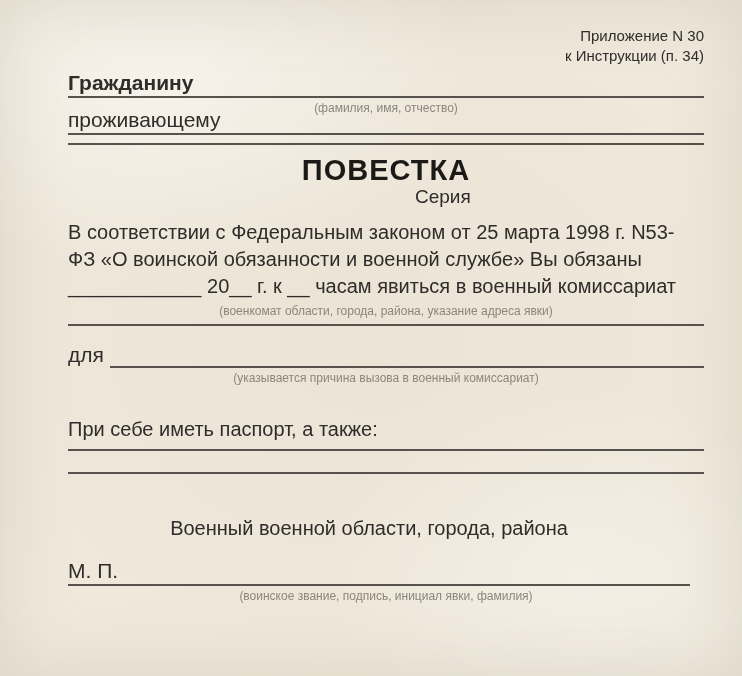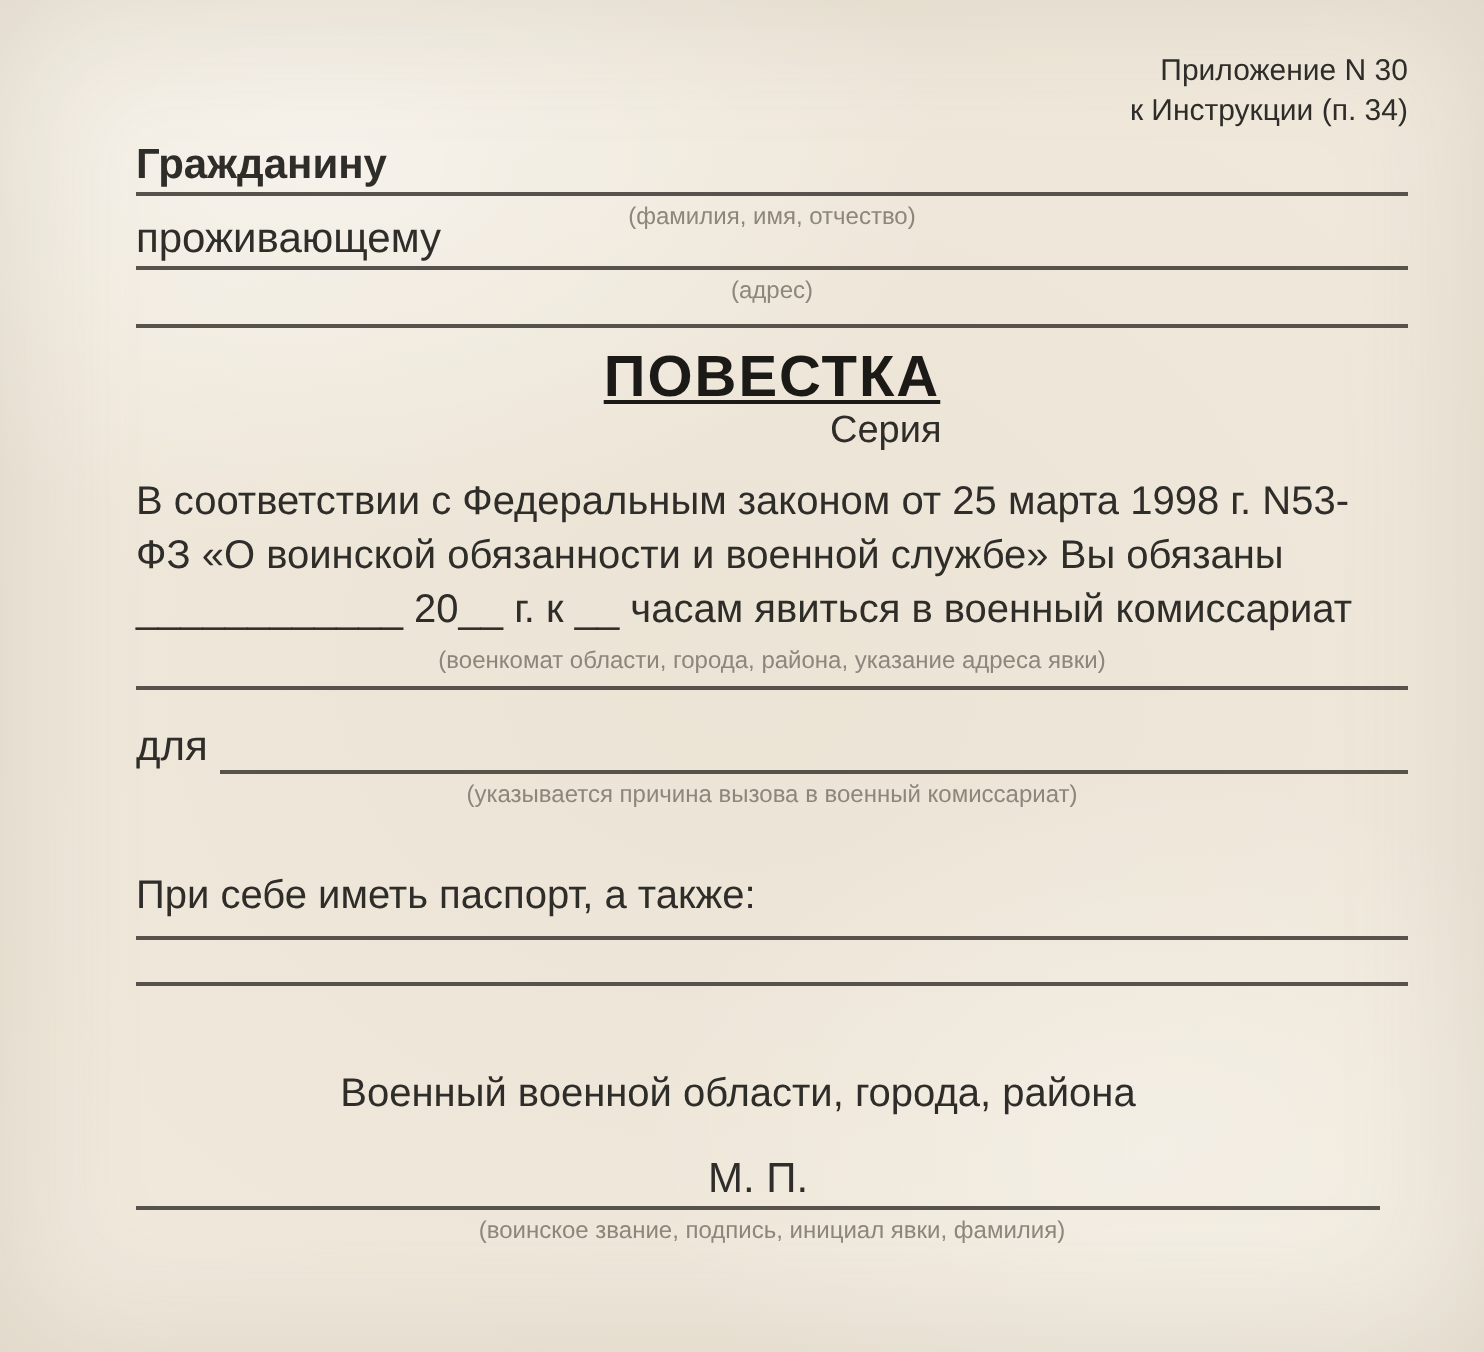--- a/index.html
+++ b/index.html
@@ -58,21 +58,20 @@
   .hr { height: 0; border-bottom: 2px solid var(--line); }
 
   .title {
     margin: 8px 0 0 0;
     text-align: center;
     font-size: 29px;
     line-height: 34px;
     font-weight: bold;
     letter-spacing: 1px;
     color: var(--title-ink);
-    text-decoration: underline;
   }
 
   .series-row {
     display: flex;
     align-items: baseline;
     margin-left: 347px;
     margin-top: -2px;
     font-size: 19px;
     line-height: 24px;
   }
@@ -98,42 +97,41 @@
   }
   .hr-items1 { margin-top: 8px; }
   .hr-items2 { margin-top: 21px; }
   .commissar {
     margin-top: 42px;
     padding-right: 34px;
     text-align: center;
     font-size: 20px;
     line-height: 24px;
   }
-  .mp { margin-top: 18px; margin-right: 14px; justify-content: center; }
+  .mp { margin-top: 18px; margin-right: 14px; }
 </style>
 </head>
 <body>
 
 <div class="page">
   <div class="content">
 
     <div class="hdr">
       <div>Приложение N 30</div>
       <div>к Инструкции (п. 34)</div>
     </div>
 
     <div class="row ruled mt-citizen">
       <span class="lbl">Гражданину</span>
     </div>
     <div class="caption">(фамилия, имя, отчество)</div>
 
     <div class="row ruled mt-resid">
       <span class="lbl">проживающему</span>
     </div>
-    <div class="caption">(адрес)</div>
 
     <div class="hr hr-address"></div>
 
     <h1 class="title">ПОВЕСТКА</h1>
 
     <div class="series-row">
       <span>Серия</span>
       <span class="fill"></span>
     </div>
 

